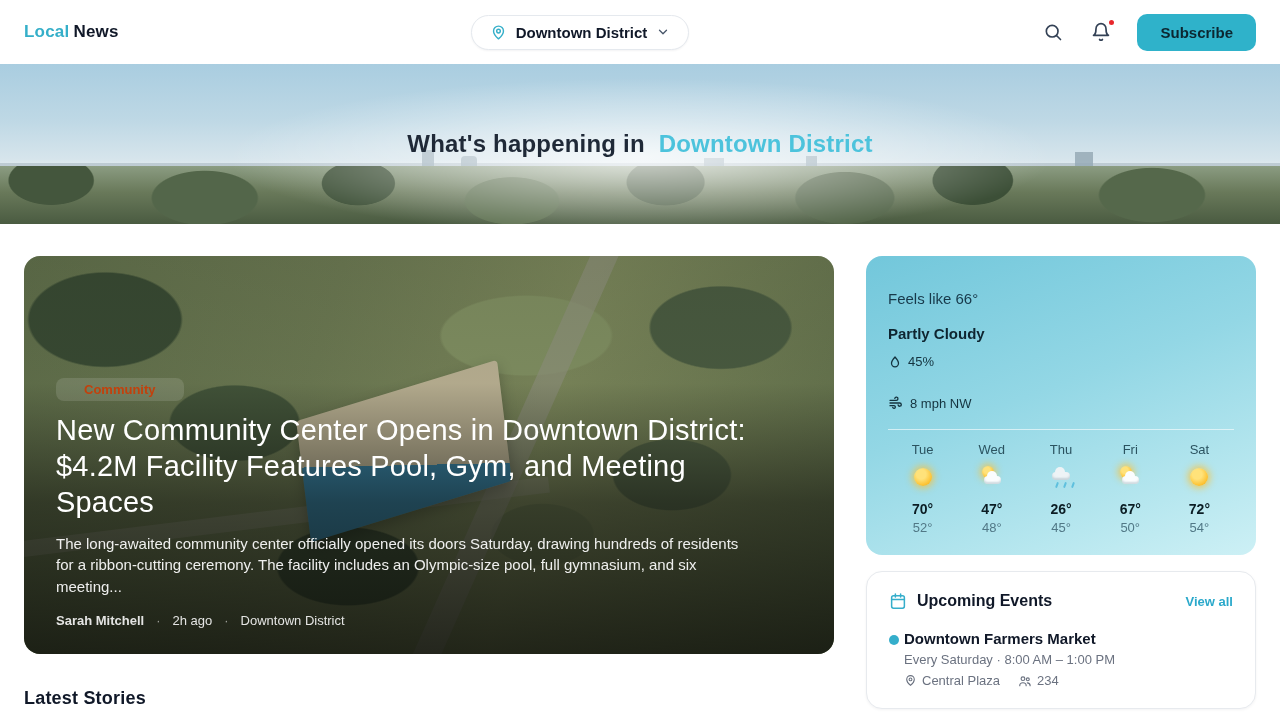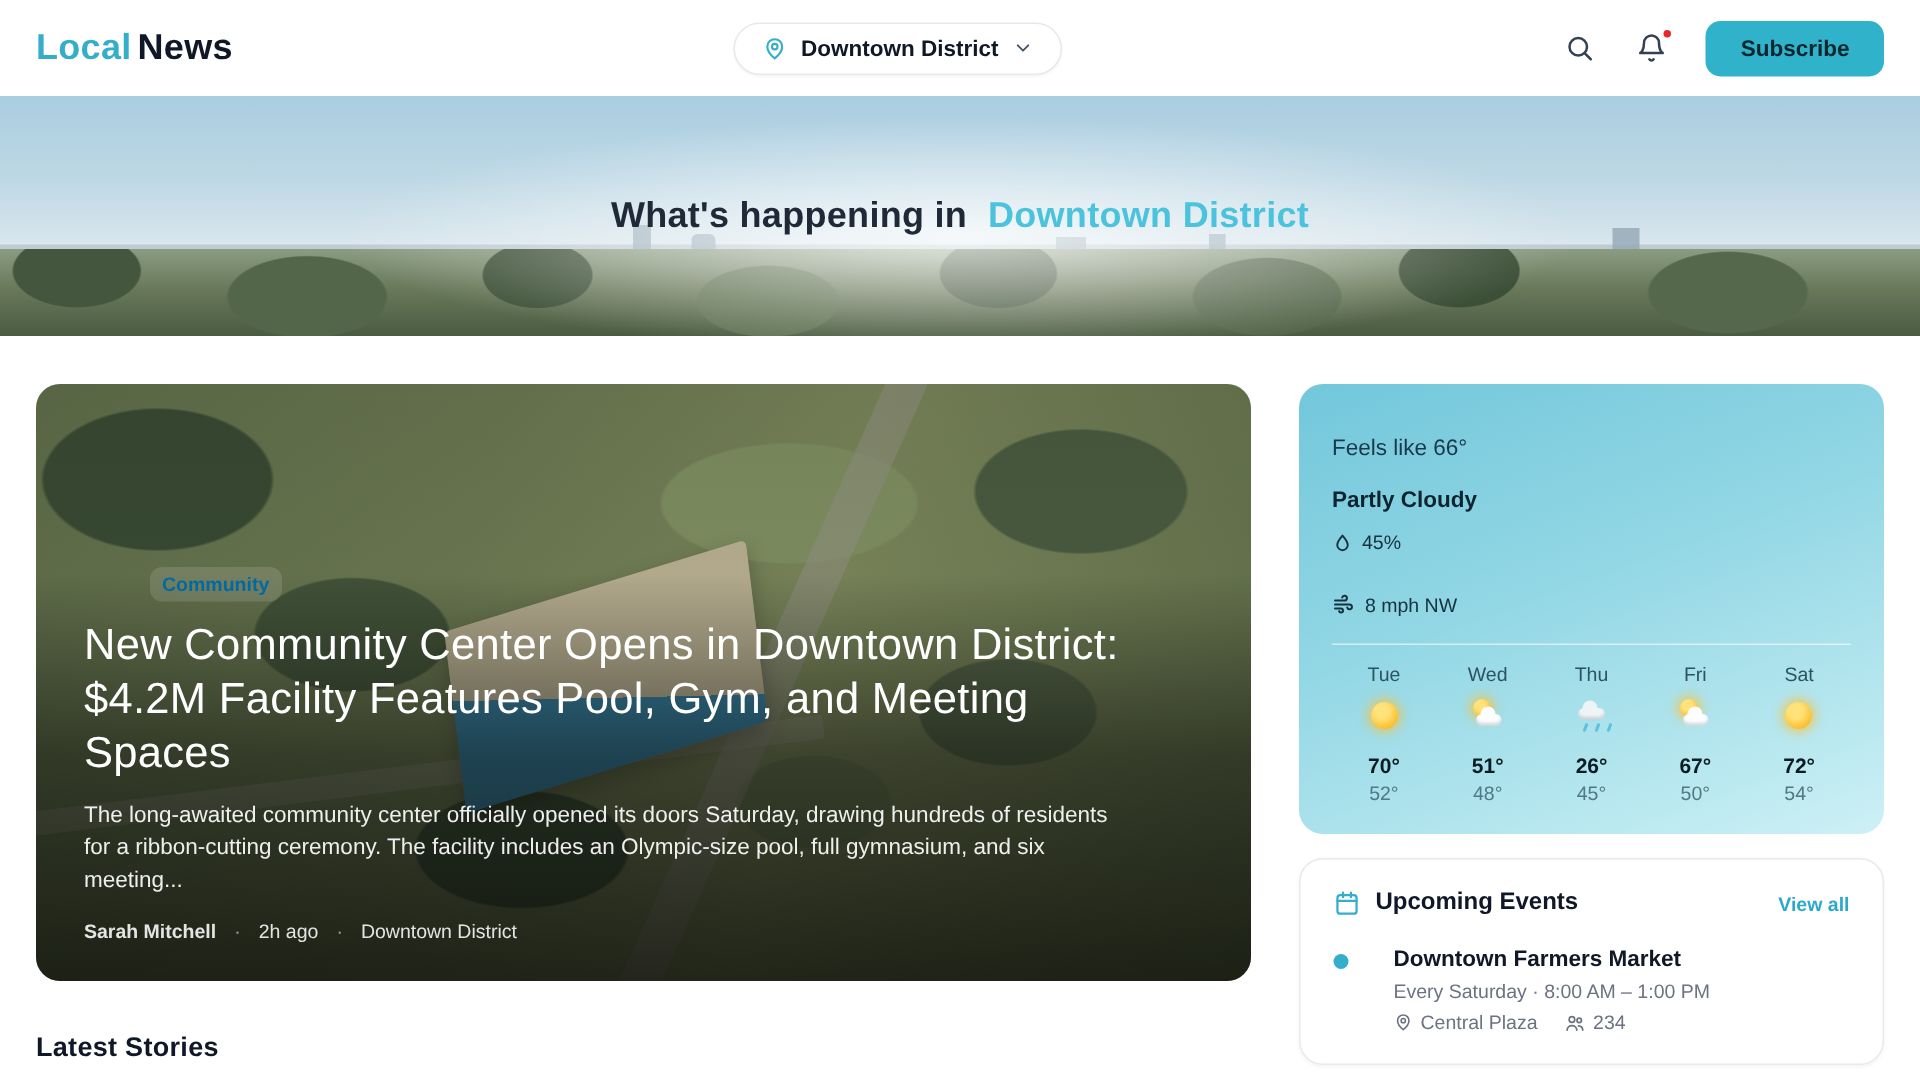--- a/index.html
+++ b/index.html
@@ -1,21 +1,21 @@
 <!DOCTYPE html>
 <html><head>
 <meta charset="utf-8">
 <style>
   * { margin:0; padding:0; box-sizing:border-box; }
   html,body { width:1280px; height:720px; overflow:hidden; background:#ffffff;
     font-family:"Liberation Sans","DejaVu Sans",sans-serif; color:#111827; }
 
   
   .header { height:64px; display:flex; align-items:center; padding:0 24px; background:#fff; }
-  .logo { font-size:24px; font-weight:800; letter-spacing:.2px; white-space:nowrap; }
+  .logo { font-size:17px; font-weight:800; letter-spacing:.2px; white-space:nowrap; }
   .logo .p1 { color:#35afc9; }
   .logo .p2 { color:#101828; margin-left:4px; }
   .header-mid { flex:1; display:flex; justify-content:center; }
   .loc-pill { display:flex; align-items:center; gap:9px; background:#fff; border:1px solid #e5e9ee;
     border-radius:999px; padding:8px 18px; box-shadow:0 1px 2px rgba(16,24,40,.05); cursor:pointer; }
   .loc-pill .label { font-size:15px; font-weight:600; color:#101828; }
   .header-right { display:flex; align-items:center; gap:24px; }
   .icon-btn { background:none; border:none; cursor:pointer; display:flex; align-items:center; padding:2px; }
   .bell-wrap { position:relative; }
   .bell-dot { position:absolute; top:-2px; right:-3px; width:9px; height:9px; border-radius:50%;
@@ -74,22 +74,22 @@
   .feat-road2 { position:absolute; left:-5%; top:64%; width:70%; height:16px;
     background:#b0b09e; opacity:.4; transform:rotate(-7deg); }
   .feat-bld { position:absolute; left:34%; top:34%; width:210px; height:120px;
     transform:rotate(-17deg) skewX(-10deg); border-radius:4px;
     background:linear-gradient(195deg,#d6cba9 0 58%, #3f97c0 58% 100%);
     box-shadow:0 6px 14px rgba(0,0,0,.25); }
   .feat-overlay { position:absolute; inset:0;
     background:linear-gradient(180deg, rgba(12,14,9,.22) 0%, rgba(12,14,9,.18) 32%,
       rgba(9,10,7,.6) 62%, rgba(7,8,5,.8) 100%); }
   .feat-content { position:absolute; left:0; right:0; bottom:0; padding:0 32px 26px 32px; color:#fff; }
-  .feat-tag { display:inline-block; background:rgba(255,255,255,.12); color:#0369a1;
-    font-size:13px; font-weight:600; padding:4px 8px; border-radius:8px; margin-bottom:12px;margin-left:44px; }
+  .feat-tag { display:inline-block; background:rgba(255,255,255,.12); color:#c2410c;
+    font-size:13px; font-weight:600; padding:4px 28px; border-radius:8px; margin-bottom:12px; }
   .feat-title { font-size:29px; line-height:1.24; font-weight:400; letter-spacing:.2px;
     max-width:720px; margin-bottom:12px; }
   .feat-excerpt { font-size:15px; line-height:1.42; color:rgba(255,255,255,.92); max-width:690px;
     margin-bottom:16px; }
   .feat-byline { display:flex; align-items:center; gap:12px; font-size:13px; color:rgba(255,255,255,.88); }
   .feat-byline .author { font-weight:700; }
   .feat-byline .sep { color:rgba(255,255,255,.55); }
 
   .latest-h { margin:34px 0 0 0; font-size:18px; font-weight:800; color:#101828; letter-spacing:.2px; }
 
@@ -130,21 +130,21 @@
     background:#eef3f6; }
   .wicon[data-icon="rainy"] .cloudbase::before { background:#eef3f6; }
   .wicon[data-icon="rainy"] .drops { display:flex; }
 
   
   .events { margin-top:16px; background:#fff; border:1px solid #e7eaee; border-radius:16px;
     padding:20px 22px; box-shadow:0 1px 3px rgba(16,24,40,.05); }
   .ev-head { display:flex; align-items:center; gap:10px; }
   .ev-title { font-size:16px; font-weight:800; color:#101828; flex:1; }
   .ev-viewall { font-size:13px; font-weight:600; color:#2ba9cb; background:none; border:none; cursor:pointer; }
-  .ev-item { display:flex; gap:30px; margin-top:20px; cursor:pointer; }
+  .ev-item { display:flex; gap:5px; margin-top:20px; cursor:pointer; }
   .ev-dot { width:10px; height:10px; border-radius:50%; background:#35aecb; margin-top:5px; flex:0 0 10px; }
   .ev-name { font-size:15px; font-weight:700; color:#101828; }
   .ev-sched { font-size:13px; color:#6b7280; margin-top:5px; }
   .ev-meta { display:flex; align-items:center; gap:18px; margin-top:6px; font-size:13px; color:#6b7280; }
   .ev-meta .m { display:flex; align-items:center; gap:5px;text-align:right; }
 
   svg { display:block; }
 </style>
 </head>
 <body>
@@ -264,21 +264,21 @@
       <div class="w-forecast">
         <div class="w-day">
           <div class="d">Tue</div>
           <span class="wicon" data-icon="sunny"><i class="sun"></i></span>
           <div class="hi">70°</div>
           <div class="lo">52°</div>
         </div>
         <div class="w-day">
           <div class="d">Wed</div>
           <span class="wicon" data-icon="partly"><i class="sun"></i><i class="cloudbase"></i></span>
-          <div class="hi">51°</div>
+          <div class="hi">47°</div>
           <div class="lo">48°</div>
         </div>
         <div class="w-day">
           <div class="d">Thu</div>
           <span class="wicon" data-icon="rainy"><i class="cloudbase"></i><span class="drops">
                 <b></b>
                 <b></b>
                 <b></b>
               </span></span>
           <div class="hi">26°</div>

